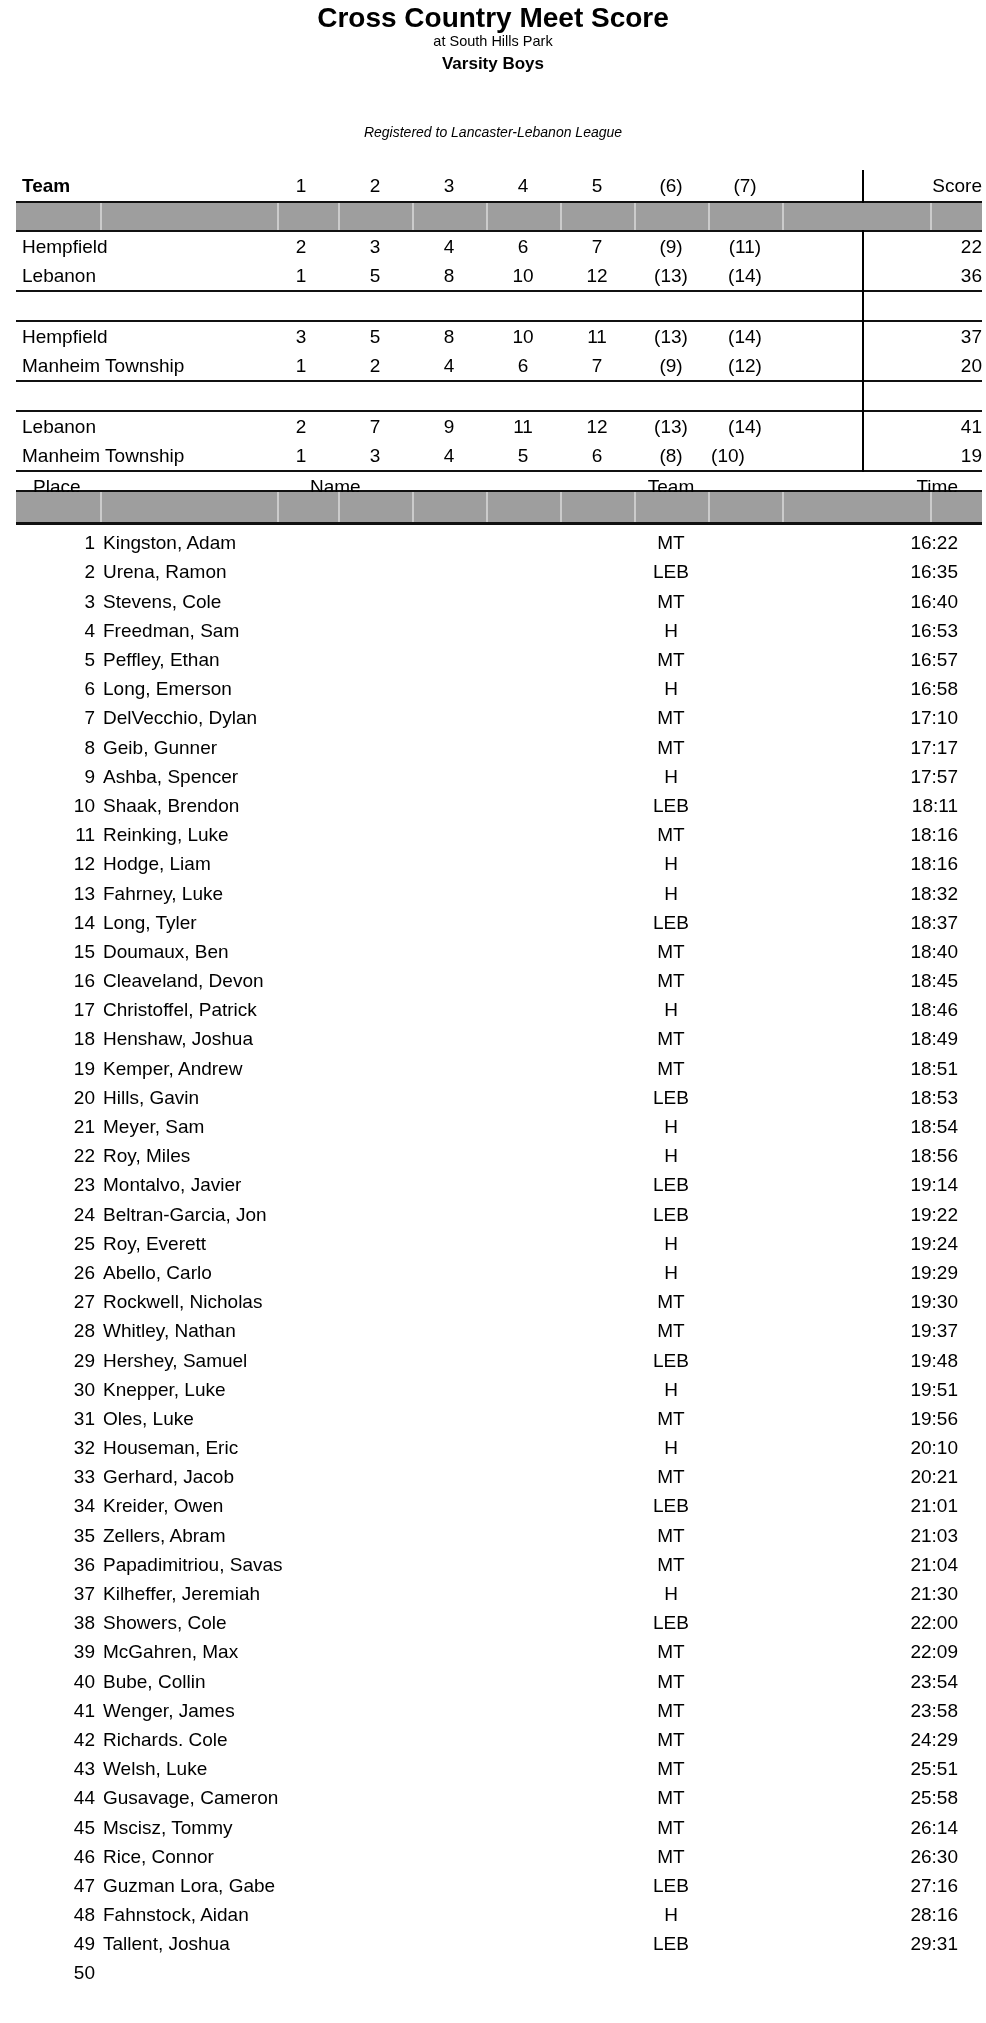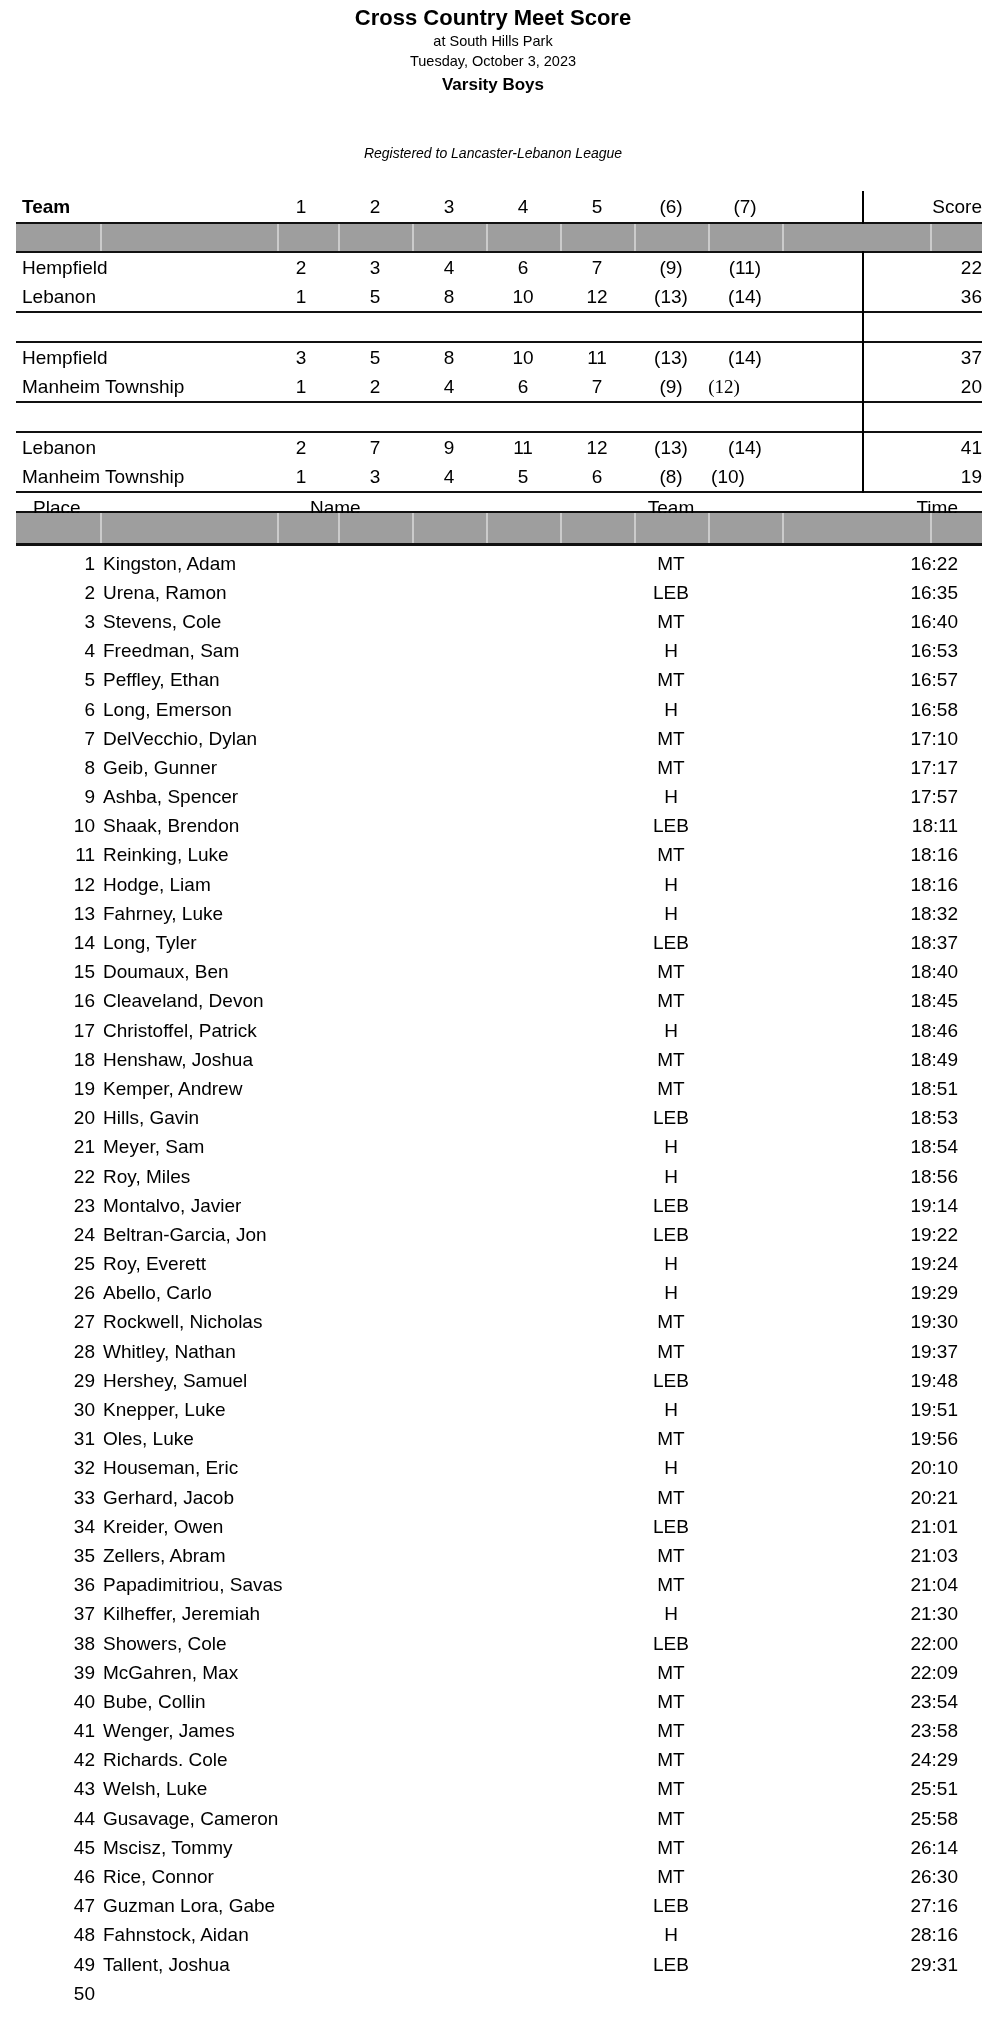--- a/index.html
+++ b/index.html
@@ -2,21 +2,21 @@
 <html><head>
 <meta charset="utf-8">
 <style>
   html,body{margin:0;padding:0;}
   body{
     width:986px;height:2023px;overflow:hidden;background:#ffffff;color:#000;
     font-family:"Liberation Sans","DejaVu Sans",sans-serif;
     -webkit-font-smoothing:antialiased;
   }
   .header{text-align:center;padding-top:4px;}
-  .title{font-size:22px;font-weight:bold;line-height:27px;}
+  .title{font-size:28px;font-weight:bold;line-height:27px;}
   .sub{font-size:14.5px;line-height:20.3px;}
   .division{font-size:17px;font-weight:bold;line-height:23px;margin-top:1px;}
   .registered{text-align:center;font-style:italic;font-size:14px;line-height:18px;margin-top:48px;}
 
   
   .scoretable{position:relative;margin:29px 4px 0 16px;width:966px;font-size:19px;}
   .vline{position:absolute;left:846px;top:0;bottom:0;width:2px;background:#000;}
   .trow{position:relative;height:29px;line-height:29px;white-space:nowrap;}
   .trow.thead{height:31px;line-height:31px;}
   .tname{position:absolute;left:6px;}
@@ -43,21 +43,20 @@
   .c-name{position:absolute;left:87px;}
   .c-team{position:absolute;left:605px;width:100px;text-align:center;}
   .c-time{position:absolute;right:24px;width:120px;text-align:right;}
 </style>
 </head>
 <body>
 
 <div class="header">
   <div class="title">Cross Country Meet Score</div>
   <div class="sub">at South Hills Park</div>
-  <div class="sub">Tuesday, October 3, 2023</div>
   <div class="division">Varsity Boys</div>
 </div>
 
 <div class="registered">Registered to Lancaster-Lebanon League</div>
 
 <div class="scoretable">
   <div class="vline"></div>
 
   <div class="trow thead" id="team-head-row">
       <span class="tname">Team</span>
@@ -126,21 +125,21 @@
         <span class="sscore">37</span>
       </div>
       <div class="trow">
         <span class="tname">Manheim Township</span>
         <span class="pcol" style="left: 253px;">1</span>
         <span class="pcol" style="left: 327px;">2</span>
         <span class="pcol" style="left: 401px;">4</span>
         <span class="pcol" style="left: 475px;">6</span>
         <span class="pcol" style="left: 549px;">7</span>
         <span class="pcol" style="left: 623px;">(9)</span>
-        <span class="pcol" style="left: 676px; font-family: Liberation Serif, serif;">(12)</span>
+        <span class="pcol" style="left: 697px;">(12)</span>
         <span class="sscore">20</span>
       </div>
     </div>
   <div class="hline"></div>
   <div class="spacer-row"></div>
   <div class="hline"></div>
 
   <div>
       <div class="trow">
         <span class="tname">Lebanon</span>

